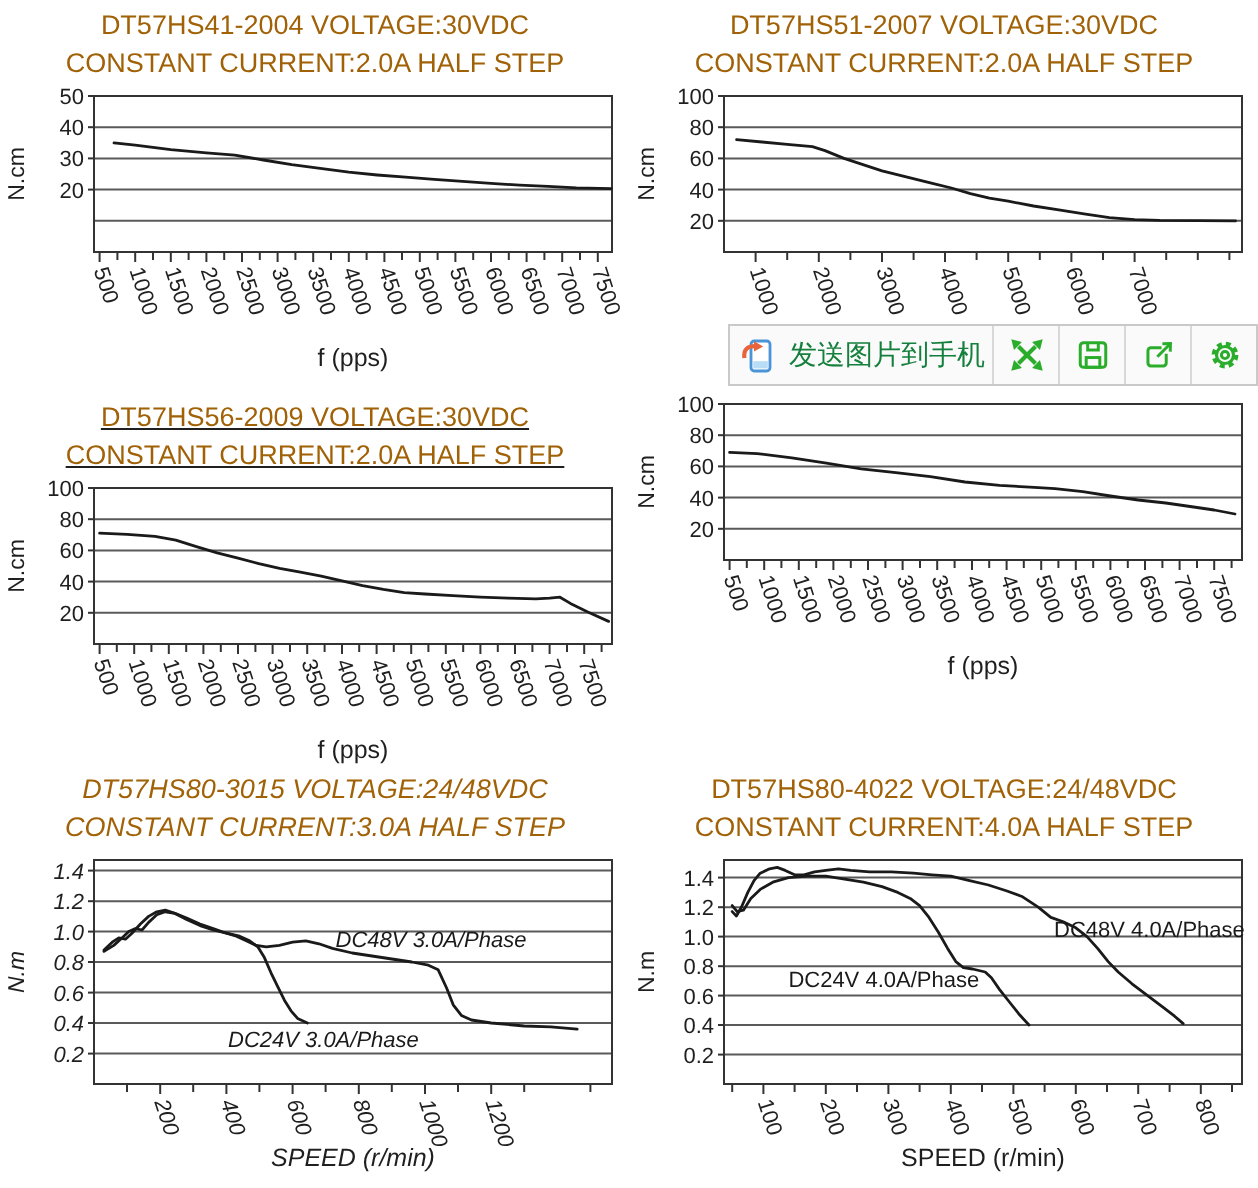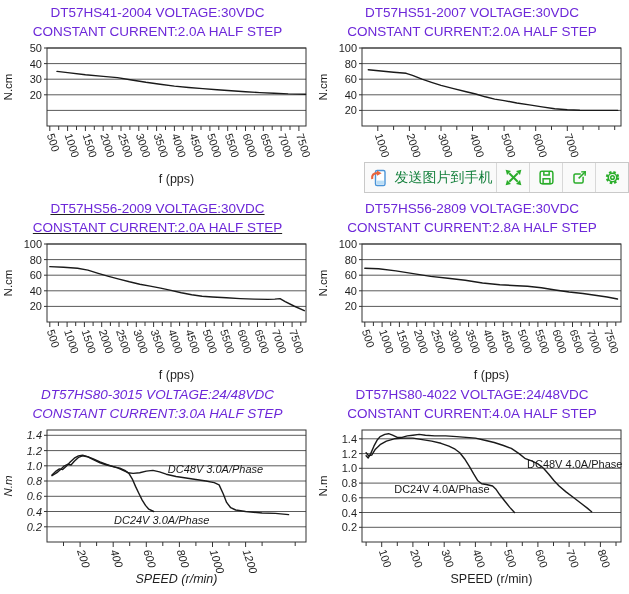--- a/index.html
+++ b/index.html
@@ -6,21 +6,21 @@
   body{width:629px;height:594px;position:relative;background:#ffffff;overflow:hidden;
        font-family:"Liberation Sans",sans-serif;color:#1f1f1f;}
   .cell{position:absolute;}
   .c1{left:0;top:0;width:315px;}
   .c2{left:315px;top:0;width:314px;}
   .c3{left:0;top:196px;width:315px;text-decoration:underline;}
   .c4{left:315px;top:196px;width:314px;}
   .c5{left:0;top:382px;width:315px;font-style:italic;}
   .c6{left:315px;top:382px;width:314px;}
   .title{padding-top:3px;height:39px;line-height:19px;font-size:13.5px;text-align:center;
-         color:#6d28d9;white-space:nowrap;}
+         color:#a16207;white-space:nowrap;}
   svg{display:block;}
   svg text{font-family:"Liberation Sans",sans-serif;}
   .toolbar{position:absolute;left:364px;top:162px;width:265px;height:31px;display:flex;
            background:#fafafa;border:1px solid #c9c9c9;box-sizing:border-box;z-index:5;}
   .tbtn{display:flex;align-items:center;justify-content:center;background:transparent;
         border:none;border-left:1px solid #d8d8d8;padding:0;cursor:pointer;height:100%;box-sizing:border-box;}
   .tbtn.send{border-left:none;flex:0 0 131px;gap:6px;}
   .tbtn.ic{flex:1 1 33px;}
   .send-text{font-size:14px;color:#15803d;white-space:nowrap;}
 </style>
@@ -214,24 +214,20 @@
       <text x="42" y="56.8" font-size="11" fill="#1f1f1f" text-anchor="end">40</text>
       <line x1="44" y1="68.4" x2="47" y2="68.4" stroke="#333333" stroke-width="1"></line>
       <text x="42" y="72.4" font-size="11" fill="#1f1f1f" text-anchor="end">20</text>
       <text x="12" y="45.0" font-size="11.5" fill="#1f1f1f" text-anchor="middle" transform="rotate(-90 12 45.0)">N.cm</text>
       <text x="176.5" y="141" font-size="12.5" fill="#1f1f1f" text-anchor="middle">f (pps)</text>
       <path d="M49.8 28.6 L 63.6 29.2 L 77.5 30.2 L 87.9 32.1 L 98.2 35.3 L 108.6 38.4 L 119.0 41.1 L 129.4 43.8 L 139.8 46.2 L 150.2 48.1 L 160.6 50.1 L 171.0 52.4 L 181.3 54.8 L 191.7 56.7 L 202.1 58.3 L 212.5 59.0 L 226.4 59.8 L 240.2 60.6 L 254.1 61.1 L 267.9 61.4 L 274.8 61.1 L 280.0 60.6 L 285.2 63.7 L 293.9 68.0 L 304.3 72.7" fill="none" stroke="#1a1a1a" stroke-width="1.4" stroke-linejoin="round" stroke-linecap="round"></path>
     </svg>
 </div>
 
 <div class="cell c4">
-  <div class="title">
-    <div>DT57HS56-2809 VOLTAGE:30VDC</div>
-    <div>CONSTANT CURRENT:2.8A HALF STEP</div>
-  </div>
   <svg width="315" height="150" viewBox="0 0 315 150">
       <line x1="47" y1="68.4" x2="306" y2="68.4" stroke="#5a5a5a" stroke-width="1"></line>
       <line x1="47" y1="52.8" x2="306" y2="52.8" stroke="#5a5a5a" stroke-width="1"></line>
       <line x1="47" y1="37.2" x2="306" y2="37.2" stroke="#5a5a5a" stroke-width="1"></line>
       <line x1="47" y1="21.6" x2="306" y2="21.6" stroke="#5a5a5a" stroke-width="1"></line>
       <line x1="47" y1="6.0" x2="306" y2="6.0" stroke="#5a5a5a" stroke-width="1"></line>
       <rect x="47" y="6" width="259" height="78" fill="none" stroke="#333333" stroke-width="1"></rect>
       <line x1="58.4" y1="84" x2="58.4" y2="88" stroke="#333333" stroke-width="1"></line>
       <line x1="75.7" y1="84" x2="75.7" y2="88" stroke="#333333" stroke-width="1"></line>
       <line x1="93.1" y1="84" x2="93.1" y2="88" stroke="#333333" stroke-width="1"></line>

